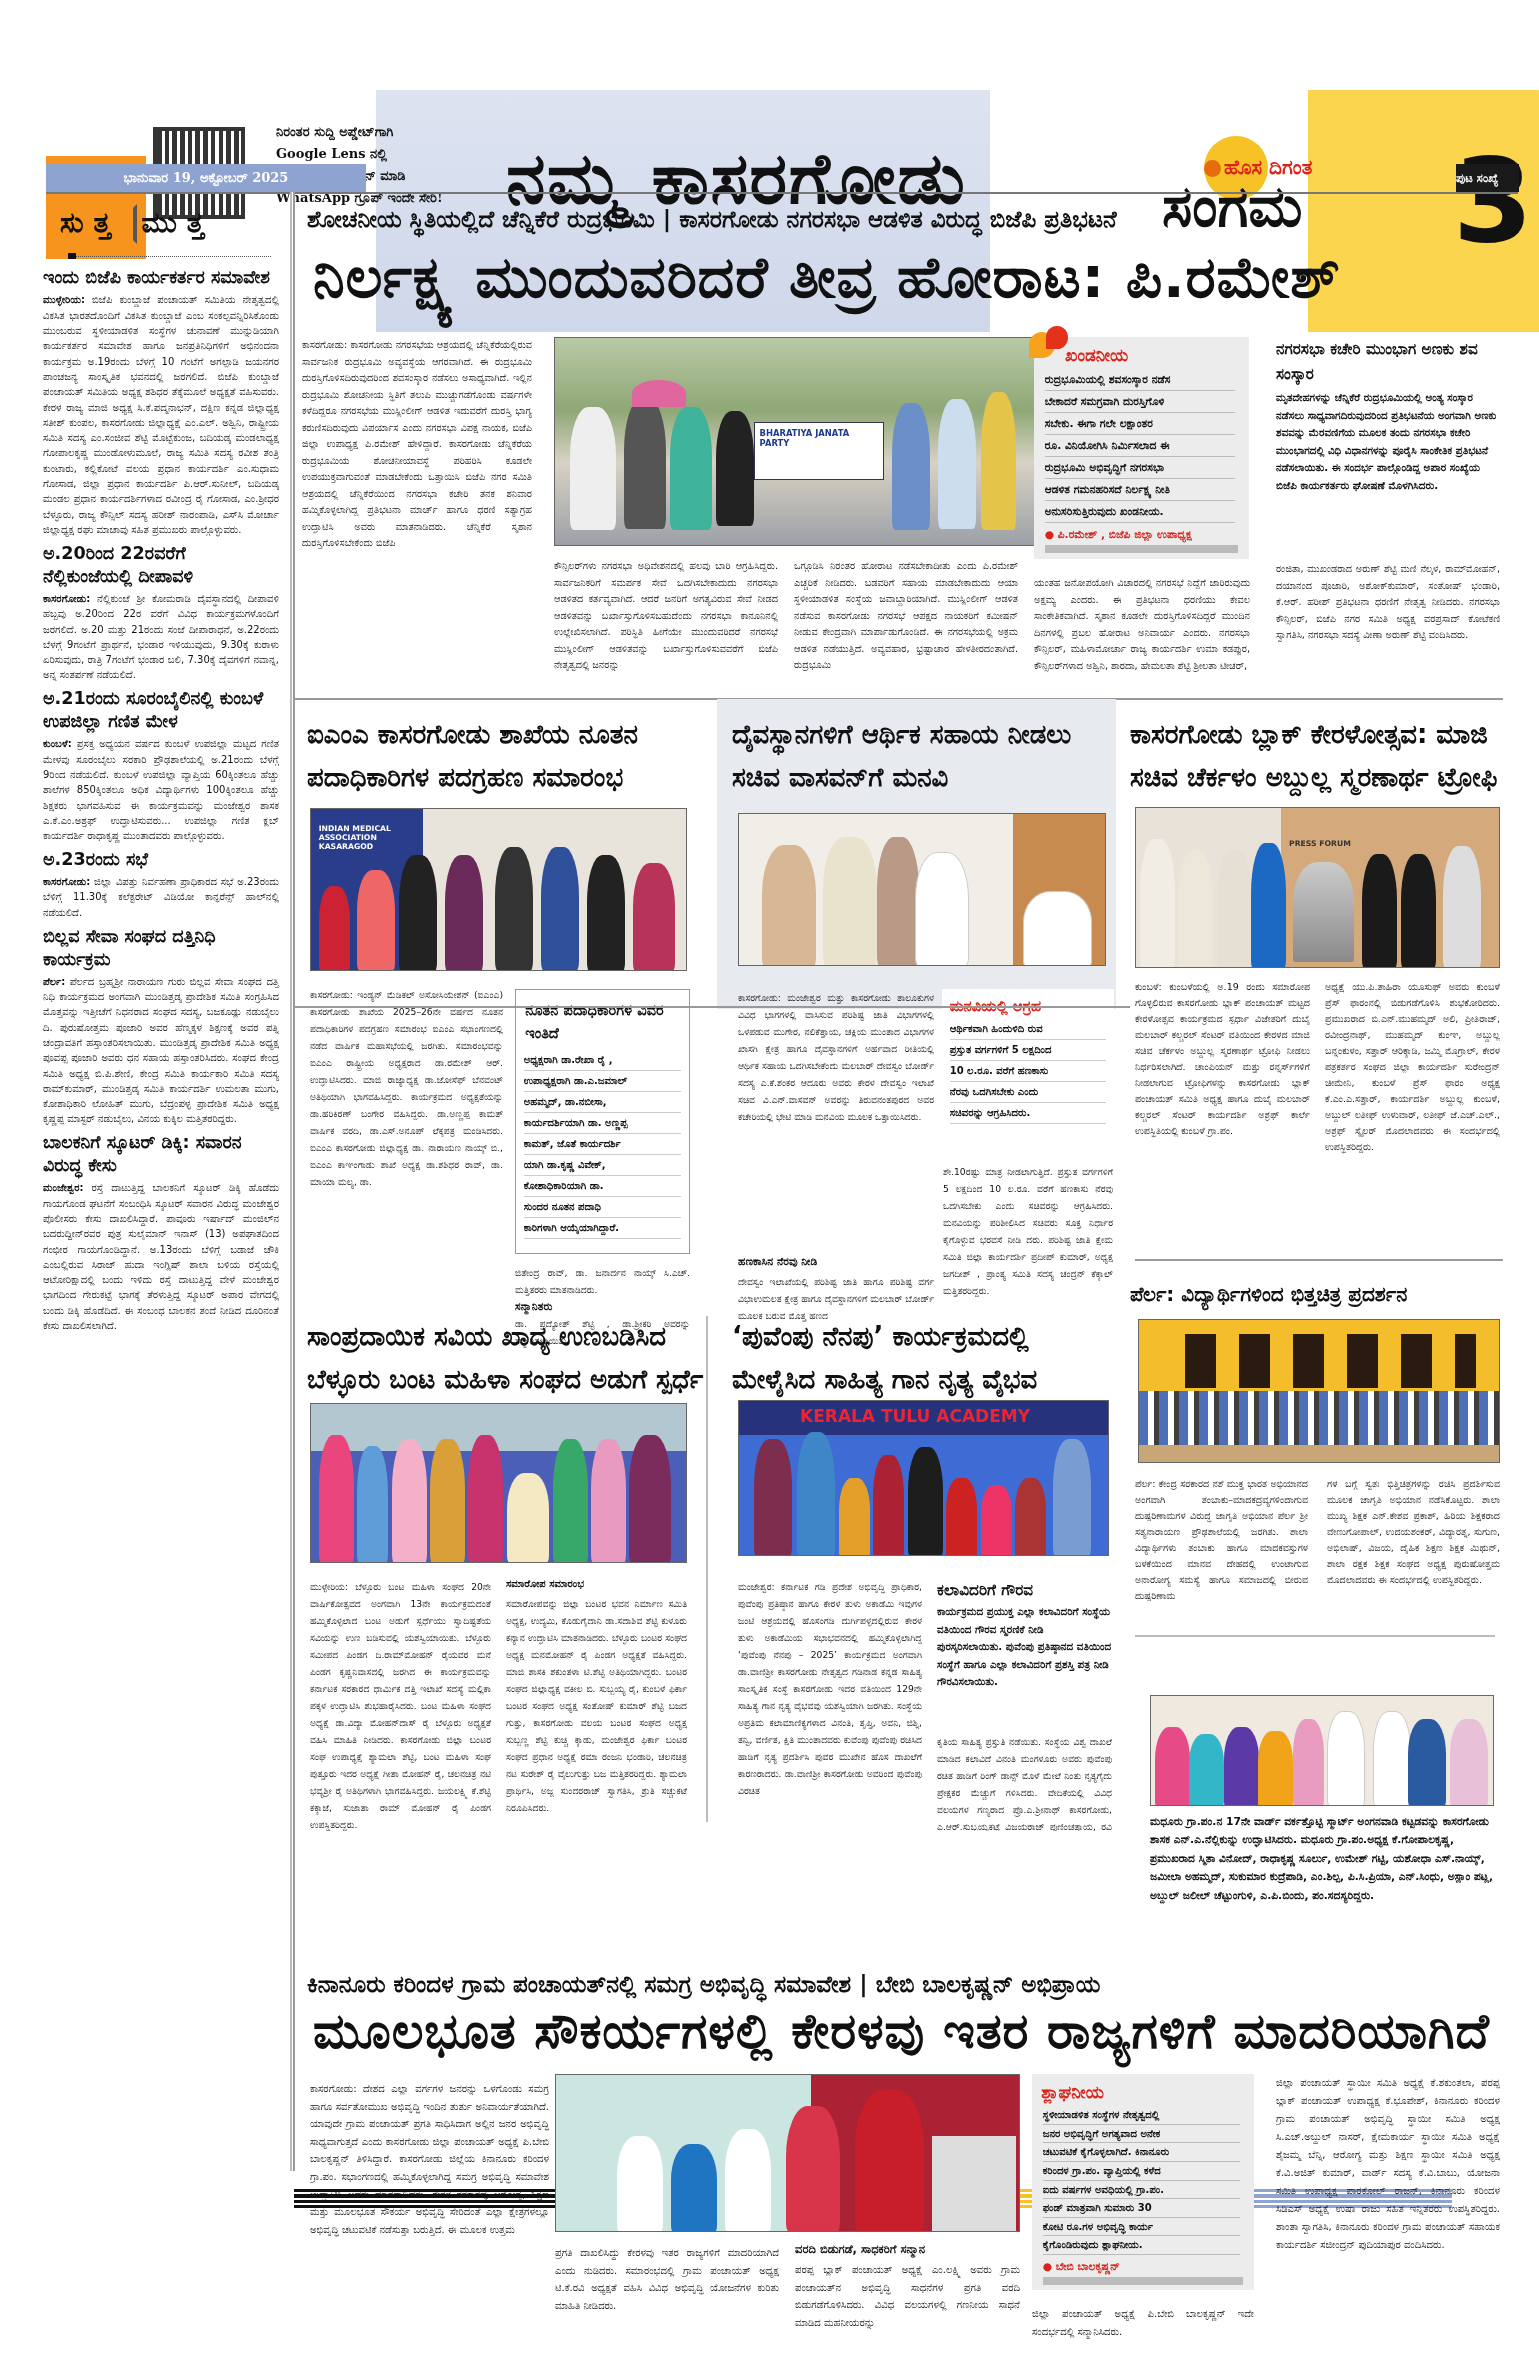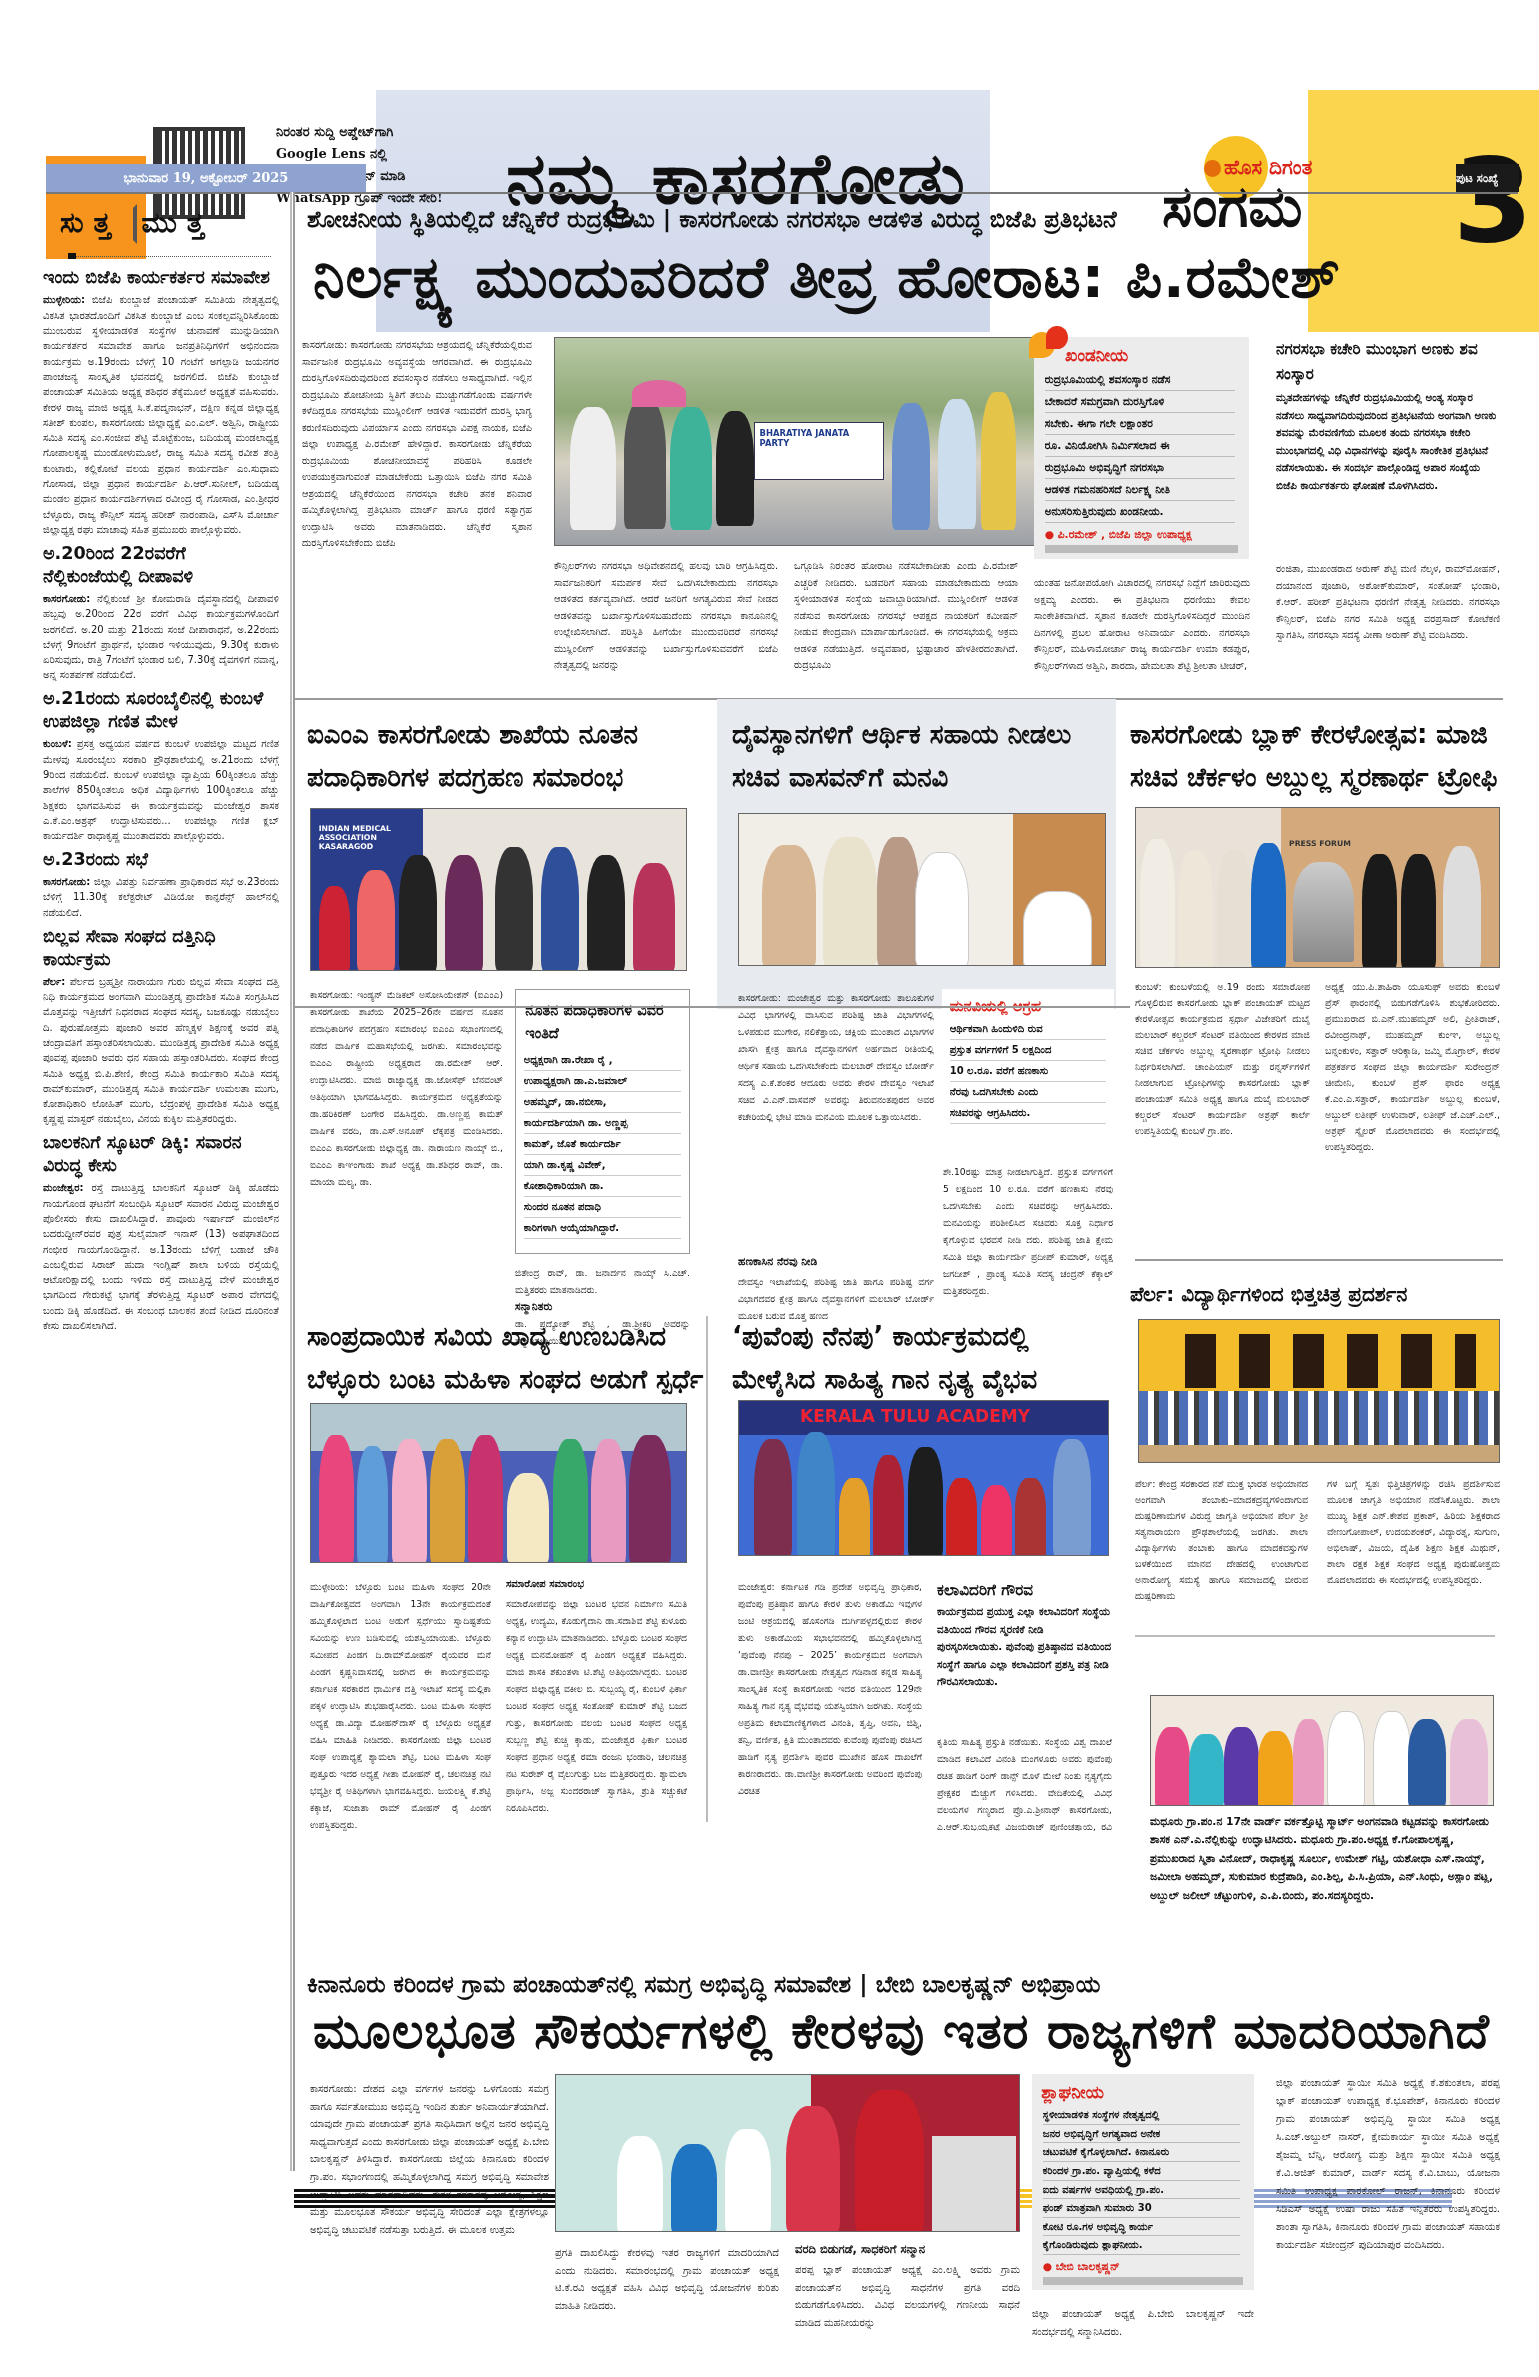--- a/index.html
+++ b/index.html
@@ -197,21 +197,21 @@
 <div class="sechead" style="left:732px;top:713px;width:383px">ದೈವಸ್ಥಾನಗಳಿಗೆ ಆರ್ಥಿಕ ಸಹಾಯ ನೀಡಲು ಸಚಿವ ವಾಸವನ್‌ಗೆ ಮನವಿ</div>
 <div class="photo" style="left:738px;top:813px;width:368px;height:153px;background:linear-gradient(90deg,#f1eee8 0 75%,#c78b4f 75% 100%)">
   <div class="fig" style="left:23px;top:31px;width:54px;height:123px;background:#d8b894"></div>
   <div class="fig" style="left:84px;top:23px;width:54px;height:130px;background:#e9e2cd"></div>
   <div class="fig" style="left:138px;top:23px;width:42px;height:130px;background:#b89a86"></div>
   <div class="fig" style="left:176px;top:38px;width:54px;height:115px;background:#fff;border:0.8px solid #ccc"></div>
   <div class="fig" style="left:284px;top:77px;width:69px;height:77px;background:#fff;border:0.8px solid #ccc"></div>
 </div>
 <div class="col" style="left:738px;top:989px;width:196px;height:261px;overflow:hidden;font-size:9.2px;line-height:17px">ಕಾಸರಗೋಡು: ಮಂಜೇಶ್ವರ ಮತ್ತು ಕಾಸರಗೋಡು ತಾಲೂಕುಗಳ ವಿವಿಧ ಭಾಗಗಳಲ್ಲಿ ವಾಸಿಸುವ ಪರಿಶಿಷ್ಟ ಜಾತಿ ವಿಭಾಗಗಳಲ್ಲಿ ಒಳಪಡುವ ಮುಗೇರ, ನಲಿಕೆತ್ತಾಯ, ಚಕ್ಲಿಯ ಮುಂತಾದ ವಿಭಾಗಗಳ ಖಾಸಗಿ ಕ್ಷೇತ್ರ ಹಾಗೂ ದೈವಸ್ಥಾನಗಳಿಗೆ ಅರ್ಹವಾದ ರೀತಿಯಲ್ಲಿ ಆರ್ಥಿಕ ಸಹಾಯ ಒದಗಿಸಬೇಕೆಂದು ಮಲಬಾರ್ ದೇವಸ್ವಂ ಬೋರ್ಡ್ ಸದಸ್ಯ ಎ.ಕೆ.ಶಂಕರ ಆದೂರು ಅವರು ಕೇರಳ ದೇವಸ್ವಂ ಇಲಾಖೆ ಸಚಿವ ವಿ.ಎನ್.ವಾಸವನ್ ಅವರನ್ನು ತಿರುವನಂತಪುರದ ಅವರ ಕಚೇರಿಯಲ್ಲಿ ಭೇಟಿ ಮಾಡಿ ಮನವಿಯ ಮೂಲಕ ಒತ್ತಾಯಿಸಿದರು.</div>
 <div style="position:absolute;left:738px;top:1255px;font-weight:bold;font-size:10.7px">ಹಣಕಾಸಿನ ನೆರವು ನೀಡಿ</div>
-<div class="col" style="left:738px;top:1273px;width:196px;height:86px;overflow:hidden;font-size:9.2px;line-height:17px">ದೇವಸ್ವಂ ಇಲಾಖೆಯಲ್ಲಿ ಪರಿಶಿಷ್ಟ ಜಾತಿ ಹಾಗೂ ಪರಿಶಿಷ್ಟ ವರ್ಗ ವಿಭಾಗದವರ ಕ್ಷೇತ್ರ ಹಾಗೂ ದೈವಸ್ಥಾನಗಳಿಗೆ ಮಲಬಾರ್ ಬೋರ್ಡ್ ಮೂಲಕ ಬರುವ ಮೊತ್ತ ಹಣದ</div>
+<div class="col" style="left:738px;top:1273px;width:196px;height:86px;overflow:hidden;font-size:9.2px;line-height:17px">ದೇವಸ್ವಂ ಇಲಾಖೆಯಲ್ಲಿ ಪರಿಶಿಷ್ಟ ಜಾತಿ ಹಾಗೂ ಪರಿಶಿಷ್ಟ ವರ್ಗ ವಿಭಾಉಮಲತ ಕ್ಷೇತ್ರ ಹಾಗೂ ದೈವಸ್ಥಾನಗಳಿಗೆ ಮಲಬಾರ್ ಬೋರ್ಡ್ ಮೂಲಕ ಬರುವ ಮೊತ್ತ ಹಣದ</div>
 <div class="sidebox" style="left:942px;top:989px;width:172px;height:158px;border:none;background:#fff">
   <div class="redtitle" style="margin:7.7px 7.7px 4.6px">ಮನವಿಯಲ್ಲಿ ಆಗ್ರಹ</div>
   <p>
     <span>ಆರ್ಥಿಕವಾಗಿ ಹಿಂದುಳಿದಿ ರುವ</span>
     <span>ಪ್ರಸ್ತುತ ವರ್ಗಗಳಿಗೆ 5 ಲಕ್ಷದಿಂದ</span>
     <span>10 ಲ.ರೂ. ವರೆಗೆ ಹಣಕಾಸು</span>
     <span>ನೆರವು ಒದಗಿಸಬೇಕು ಎಂದು</span>
     <span>ಸಚಿವರನ್ನು ಆಗ್ರಹಿಸಿದರು.</span>
   </p>
 </div>

